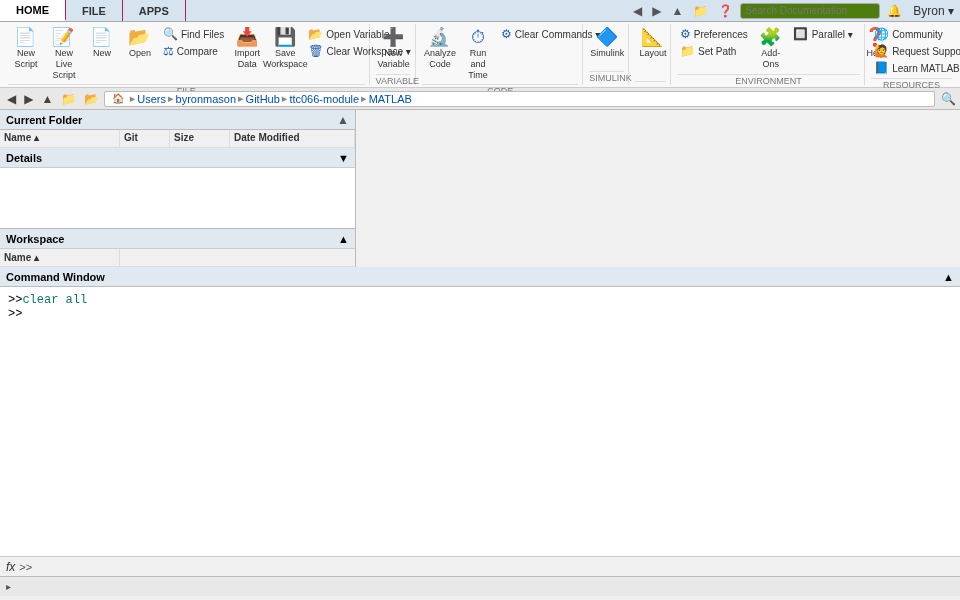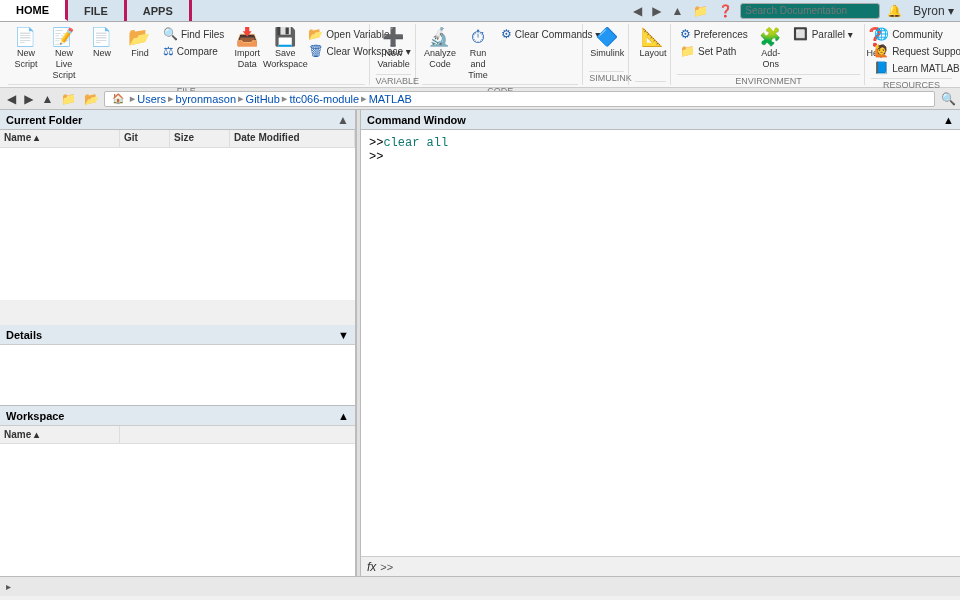--- a/index.html
+++ b/index.html
@@ -14,21 +14,21 @@
       border-bottom: 1px solid #aaa;
     }
     .ribbon-tab {
       padding: 0 16px;
       display: flex;
       align-items: center;
       cursor: pointer;
       font-size: 11px;
       font-weight: bold;
       color: #333;
-      border-right: 3px solid #be185d;
+      border-right: 1px solid #be185d;
     }
     .ribbon-tab.active {
       background: #fff;
       color: #000;
       border-bottom: 2px solid #fff;
     }
 
     
     .title-bar-right {
       margin-left: auto;
@@ -37,21 +37,21 @@
       padding-right: 6px;
       gap: 4px;
     }
     .title-bar-right .search-box {
       width: 140px;
       height: 16px;
       border: 1px solid #aaa;
       border-radius: 3px;
       padding: 1px 4px;
       font-size: 10px;
-      background: #0f766e;
+      background: #4d7c0f;
     }
     .title-bar-right .icon-btn {
       font-size: 12px;
       cursor: pointer;
       color: #555;
       padding: 1px 3px;
     }
     .user-label {
       font-size: 12px;
       color: #333;
@@ -167,20 +167,21 @@
       margin-left: 4px;
       font-size: 12px;
       color: #555;
       cursor: pointer;
     }
 
     
     .main-layout {
       display: flex;
       height: calc(600px - 22px - 68px - 22px - 22px);
+      flex-direction: column;
     }
 
     
     .left-panel {
       width: 356px;
       min-width: 200px;
       display: flex;
       flex-direction: column;
       border-right: 1px solid #bbb;
     }
@@ -218,21 +219,20 @@
     }
     .col-name { width: 120px; }
     .col-git { width: 50px; }
     .col-size { width: 60px; }
     .col-date { flex: 1; }
 
     
     .details-panel {
       background: #f8f8f8;
       border-bottom: 1px solid #bbb;
-      margin-top: 25px;
     }
     .details-header {
       display: flex;
       align-items: center;
       justify-content: space-between;
       padding: 2px 6px;
       background: #e0e8f0;
       border-bottom: 1px solid #ccc;
       font-size: 11px;
       font-weight: bold;
@@ -371,21 +371,21 @@
       <div class="ribbon-btn">
         <span class="icon">📝</span>
         <span class="label">New<br>Live Script</span>
       </div>
       <div class="ribbon-btn">
         <span class="icon">📄</span>
         <span class="label">New</span>
       </div>
       <div class="ribbon-btn">
         <span class="icon">📂</span>
-        <span class="label">Find</span>
+        <span class="label">Open</span>
       </div>
       <div class="ribbon-btn-group">
         <div class="ribbon-btn-small">
           <span class="icon">🔍</span>
           <span>Find Files</span>
         </div>
         <div class="ribbon-btn-small">
           <span class="icon">⚖</span>
           <span>Compare</span>
         </div>

